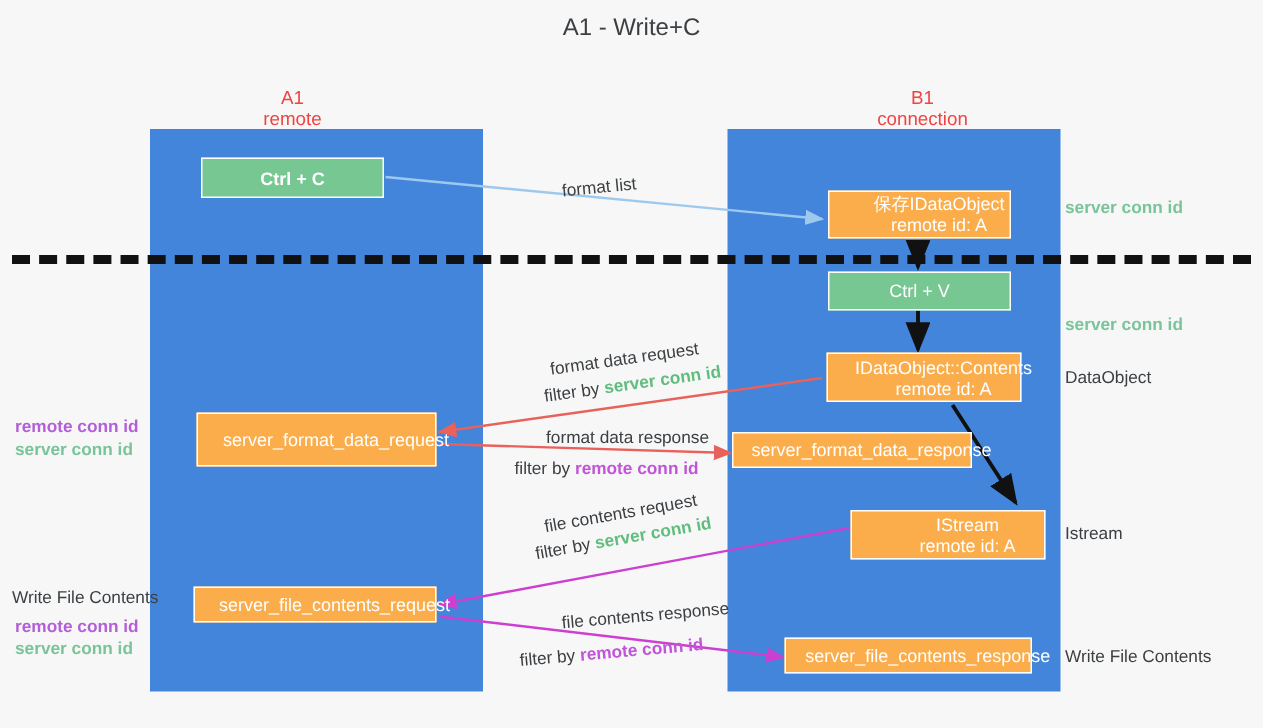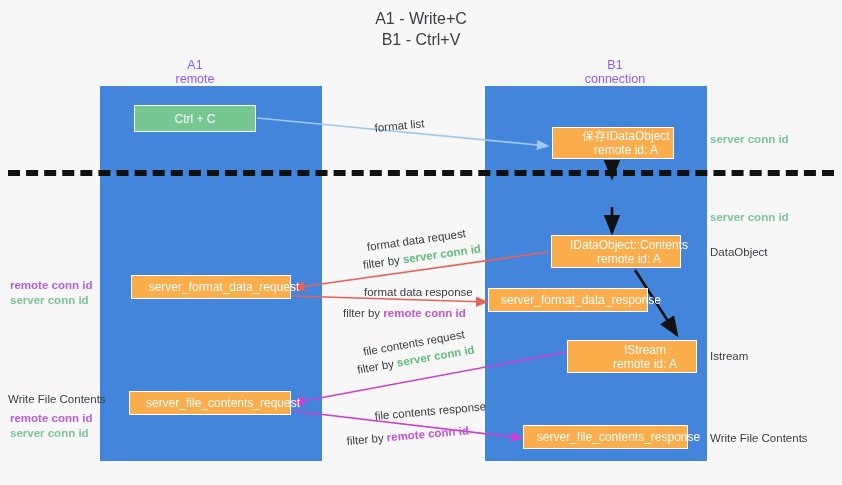--- a/index.html
+++ b/index.html
@@ -6,21 +6,21 @@
   body{
     width:842px;height:485px;
     background:#f7f7f7;
     font-family:"Liberation Sans","DejaVu Sans",sans-serif;
     position:relative;overflow:hidden;
     color:#3c4043;
   }
   #stage{position:absolute;inset:0;}
   svg#wires{position:absolute;left:0;top:0;width:842px;height:485px;pointer-events:none;}
   .lane{position:absolute;background:#4285db;}
-  .lane-head{position:absolute;text-align:center;font-size:12.5px;line-height:14px;color:#8b5cf6;}
+  .lane-head{position:absolute;text-align:center;font-size:12.5px;line-height:14px;color:#ef4444;}
   .node{
     position:absolute;box-sizing:border-box;
     display:flex;flex-direction:column;align-items:center;justify-content:center;
     color:#ffffff;font-size:12px;line-height:14px;text-align:center;
     border:1px solid rgba(255,255,255,.85);
   }
   .node.green{background:#76c791;border-color:#ffffff;}
   .node.orange{background:#fbad4b;border-color:#ffffff;padding-left:26px;}
   .node .l2{font-size:12px;}
   .title{
@@ -38,21 +38,20 @@
   .side-note .p{color:#b45fd8;font-weight:bold;display:block;}
   .dashline{position:absolute;left:8px;top:170px;width:826px;height:0;border-top:6px dashed #111111;}
 </style>
 </head>
 <body>
 
 <div id="stage">
 
   <div class="title">
     <div>A1 - Write+C</div>
-    <div>B1 - Ctrl+V</div>
   </div>
 
   <div class="lane-head" style="left:130px;top:58px;width:130px;">
     <div>A1</div>
     <div>remote</div>
   </div>
   <div class="lane-head" style="left:540px;top:58px;width:150px;">
     <div>B1</div>
     <div>connection</div>
   </div>
@@ -84,36 +83,39 @@
 
     <line x1="548" y1="252" x2="293" y2="288" stroke="#e8625b" stroke-width="1.6" marker-end="url(#ah-red)"></line>
     <line x1="293" y1="296" x2="487" y2="302" stroke="#e8625b" stroke-width="1.6" marker-end="url(#ah-red)"></line>
 
     <line x1="566" y1="352" x2="293" y2="403" stroke="#cc3fd0" stroke-width="1.6" marker-end="url(#ah-mag)"></line>
     <line x1="293" y1="411" x2="522" y2="438" stroke="#cc3fd0" stroke-width="1.6" marker-end="url(#ah-mag)"></line>
   </svg>
 
   <div class="dashline"></div>
 
-  <div class="node green" style="left:134px;top:105px;width:122px;height:27px;">
+  <div class="node green" style="left:134px;top:105px;width:122px;height:27px;font-weight:bold;">
     <div>Ctrl + C</div>
   </div>
 
   <div class="node orange" style="left:552px;top:127px;width:122px;height:32px;">
     <div>保存IDataObject</div>
     <div class="l2">remote id: A</div>
   </div>
 
+  <div class="node green" style="left:552px;top:181px;width:122px;height:26px;">
+    <div>Ctrl + V</div>
+  </div>
 
   <div class="node orange" style="left:551px;top:235px;width:130px;height:33px;">
     <div>IDataObject::Contents</div>
     <div class="l2">remote id: A</div>
   </div>
 
-  <div class="node orange" style="left:131px;top:275px;width:160px;height:24px;">
+  <div class="node orange" style="left:131px;top:275px;width:160px;height:36px;">
     <div>server_format_data_request</div>
   </div>
 
   <div class="node orange" style="left:488px;top:288px;width:160px;height:24px;">
     <div>server_format_data_response</div>
   </div>
 
   <div class="node orange" style="left:567px;top:340px;width:130px;height:33px;">
     <div>IStream</div>
     <div class="l2">remote id: A</div>

